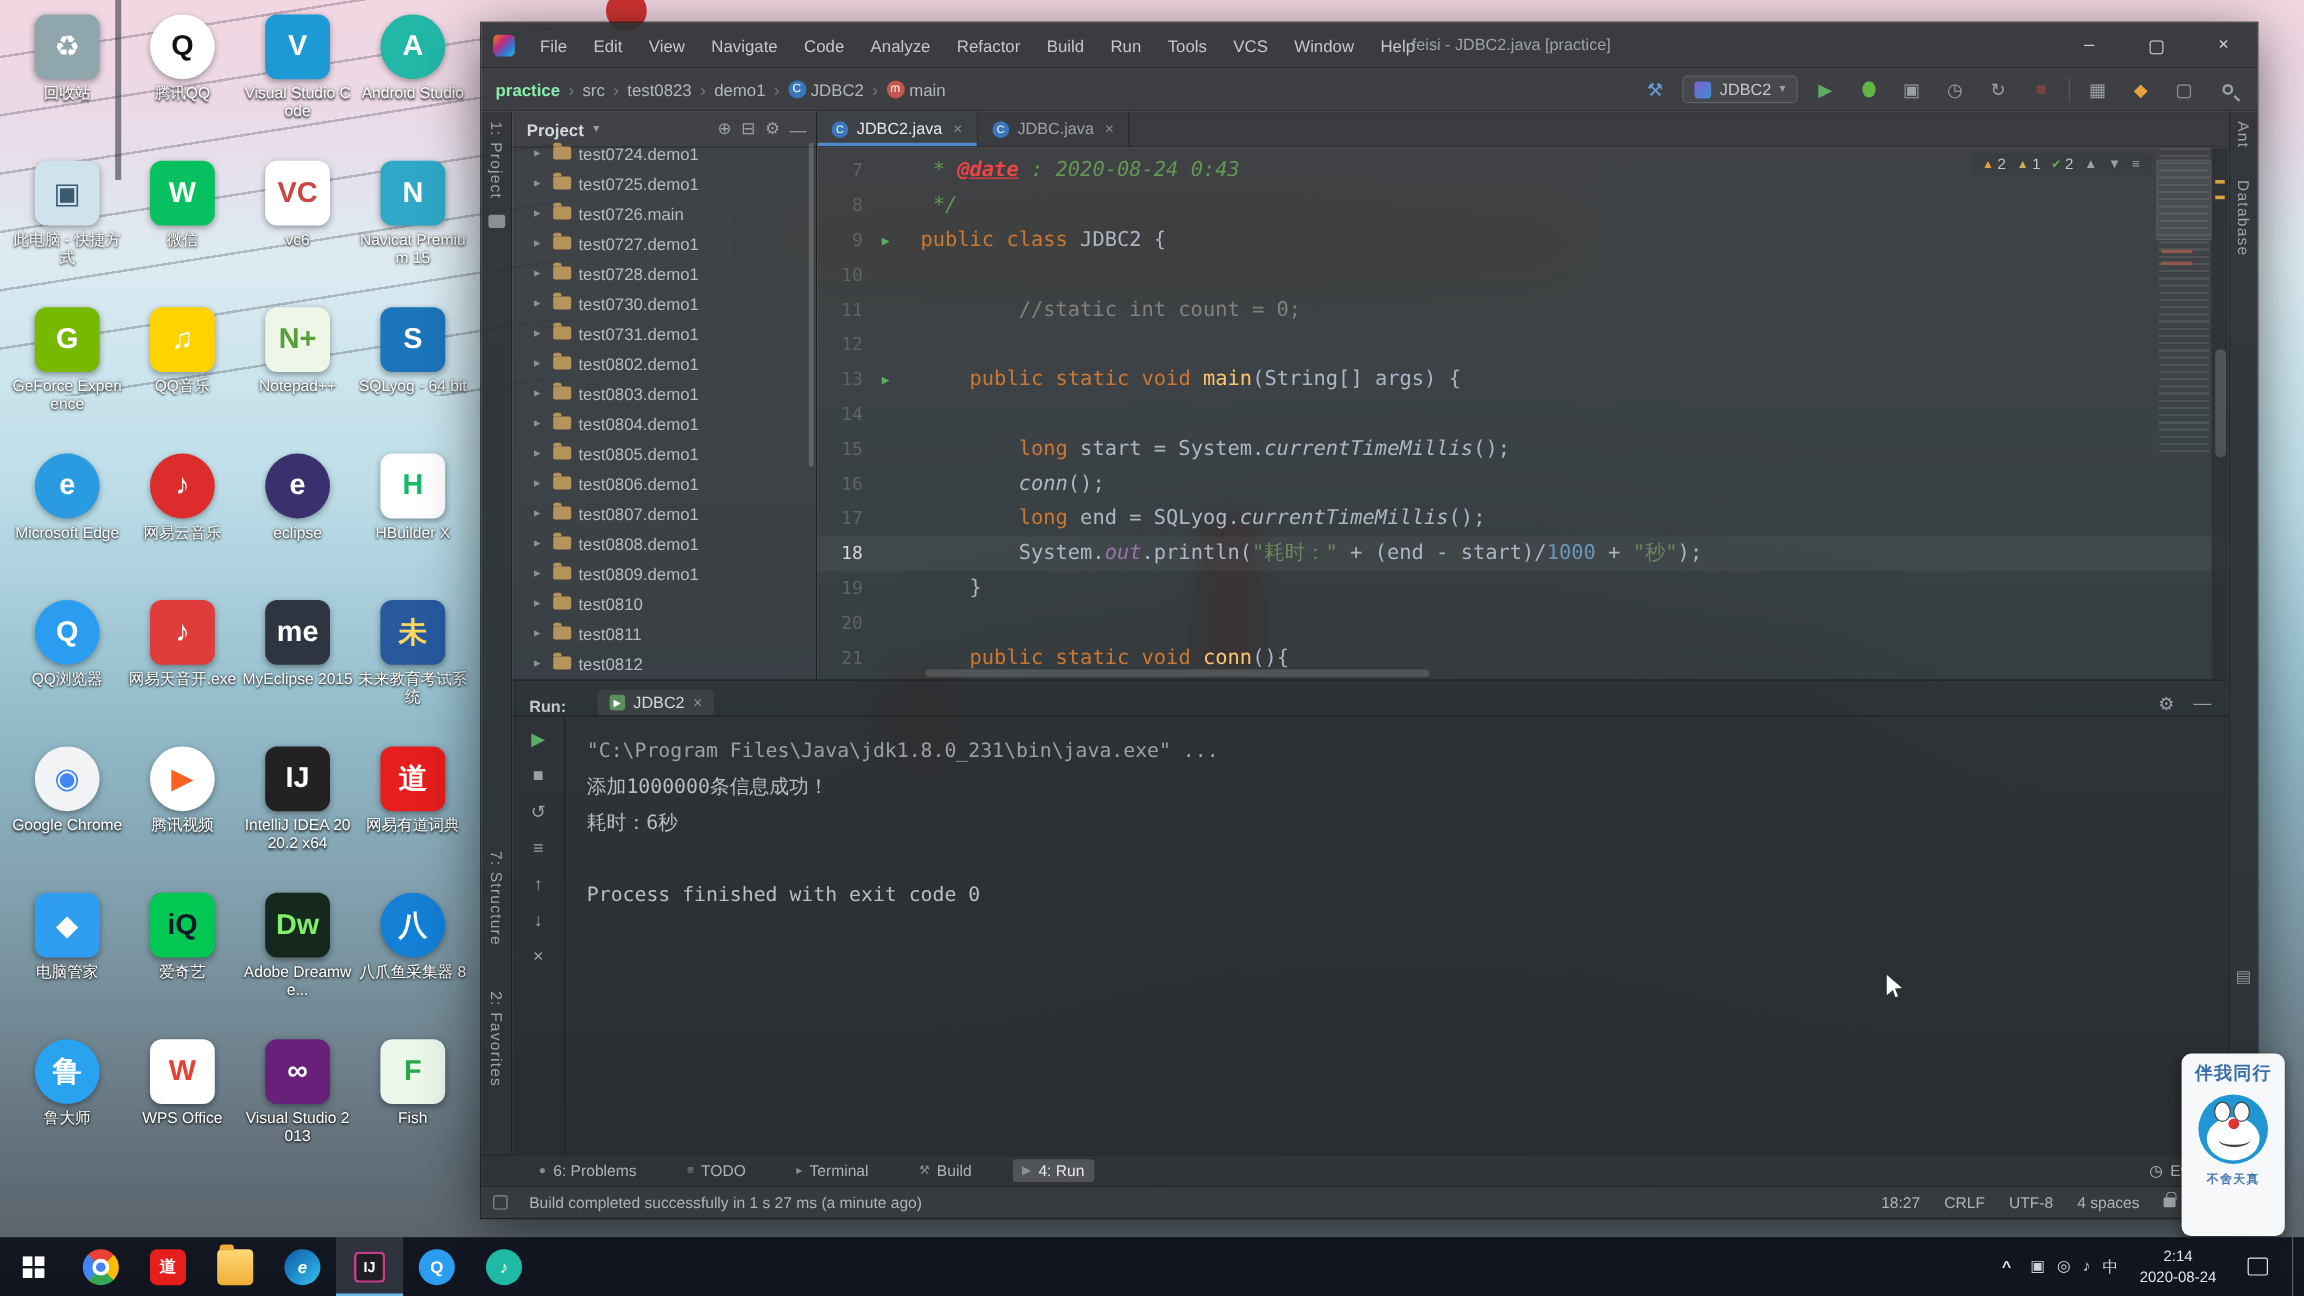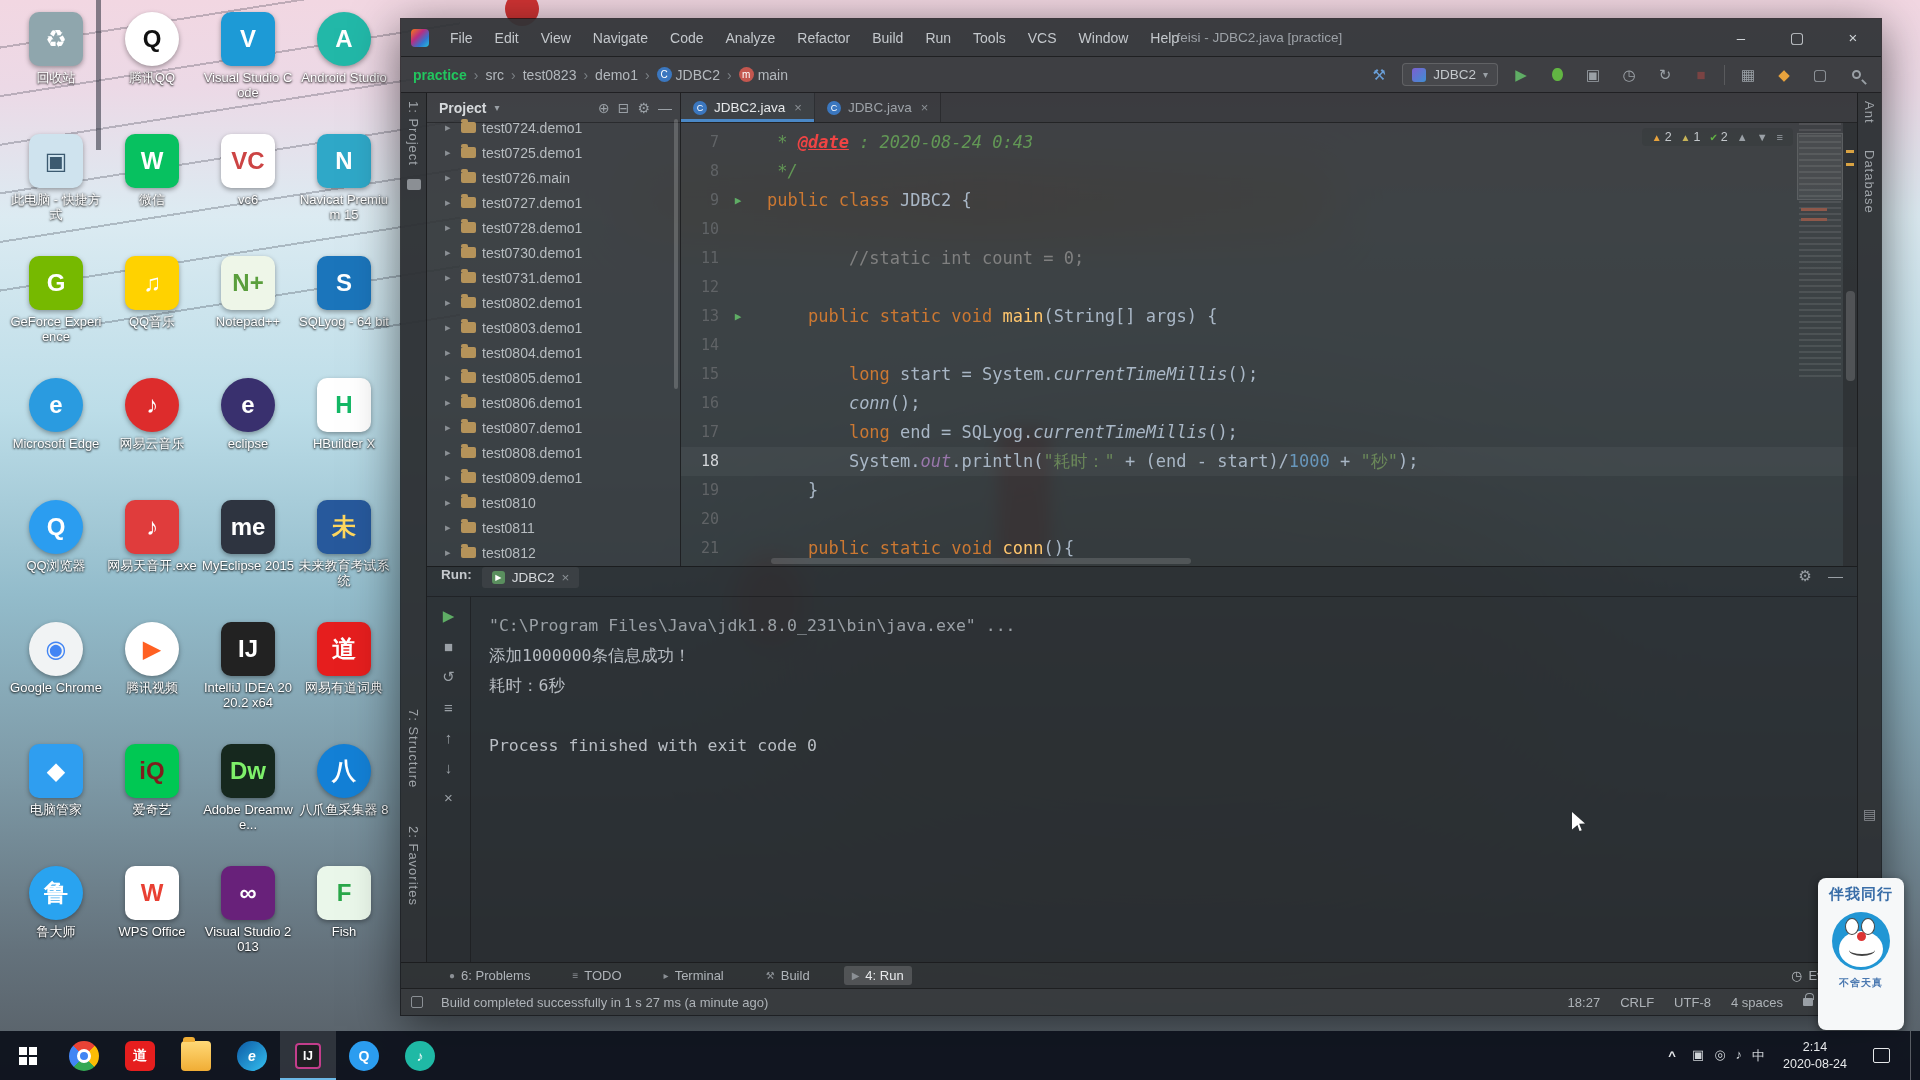--- a/index.html
+++ b/index.html
@@ -38,21 +38,21 @@
     background:linear-gradient(135deg,#f97a12 0%,#b92d82 38%,#3177d2 70%,#25c0d8 100%); }
   .menus { display:flex; gap:4px; }
   .menus span { padding:4px 9px; color:#c4c8cc; font-size:14px; cursor:pointer; border-radius:3px; }
   .wtitle { position:absolute; left:58%; transform:translateX(-50%); font-size:13.5px; color:#9da2a7; white-space:nowrap; }
   .wctrl { margin-left:auto; display:flex; height:100%; }
   .wbtn { width:56px; height:100%; display:flex; align-items:center; justify-content:center; color:#cfd3d7; font-size:15px; cursor:pointer; }
 
   .toolbar { height:36px; background:rgba(47,50,53,.92); display:flex; align-items:center; padding:0 12px; border-bottom:1px solid rgba(20,20,22,.7); }
   .breadcrumbs { display:flex; align-items:center; gap:7px; font-size:14px; color:#b3b8bd; }
   .breadcrumbs .bc-sep { color:#7b8085; }
-  .breadcrumbs .bold { color:#22c55e; font-weight:bold; }
+  .breadcrumbs .bold { color:#86efac; font-weight:bold; }
   .bc-ic { width:15px; height:15px; border-radius:50%; display:inline-flex; align-items:center; justify-content:center; font-size:10px; color:#fff; margin-right:4px; }
   .bc-ic.cls { background:#3b77bf; }
   .bc-ic.mth { background:#c4574f; }
   .tb-right { margin-left:auto; display:flex; align-items:center; gap:10px; }
   .ticon { width:26px; height:26px; display:flex; align-items:center; justify-content:center; font-size:15px; color:#9aa0a6; cursor:pointer; border-radius:4px; }
   .ticon.hammer { color:#6a9fd8; }
   .ticon.run { color:#5fad65; }
   .ticon.stop { color:#7a4343; }
   .ticon.updates { color:#e8a33d; }
   .tsep { width:1px; height:20px; background:rgba(255,255,255,.14); }
@@ -123,21 +123,21 @@
   .minimap .mm-view { position:absolute; left:-2px; right:-2px; top:4%; height:26%; background:rgba(255,255,255,.1); border:1px solid rgba(255,255,255,.2); }
   .minimap .mm-red1, .minimap .mm-red2 { position:absolute; left:2px; width:26px; height:3px; background:#d06a4f; }
   .minimap .mm-red1 { top:33%; } .minimap .mm-red2 { top:37%; }
   .estripe { position:absolute; right:0; top:0; width:14px; height:100%; background:rgba(43,46,49,.7); }
   .estripe i { position:absolute; left:3px; width:8px; height:3px; background:#d9a343; }
   .estripe .m1 { top:6%; } .estripe .m2 { top:9%; }
   .vthumb { position:absolute; right:2px; top:38%; width:9px; height:90px; background:rgba(255,255,255,.16); border-radius:4px; }
   .hscroll { position:absolute; left:90px; bottom:2px; width:420px; height:6px; background:rgba(255,255,255,.14); border-radius:3px; }
 
   .run-panel { height:396px; display:flex; flex-direction:column; background:rgba(38,41,44,.93); border-top:1px solid rgba(20,20,22,.7); }
-  .run-header { height:30px; display:flex; align-items:flex-start; gap:10px; padding:0 14px; border-bottom:1px solid rgba(20,20,22,.5); }
+  .run-header { height:30px; display:flex; align-items:flex-end; gap:26px; padding:0 14px; border-bottom:1px solid rgba(20,20,22,.5); }
   .run-label { font-size:13.5px; color:#c4c8cc; font-weight:bold; }
   .run-tab { display:flex; align-items:center; gap:7px; background:rgba(63,67,71,.8); padding:3px 10px; border-radius:3px; font-size:13.5px; color:#d6d9dc; cursor:pointer; }
   .rt-ic { width:13px; height:13px; border-radius:3px; background:#5a8f5e; display:inline-flex; align-items:center; justify-content:center; font-size:8px; color:#fff; }
   .run-tab .x { color:#8b9095; }
   .rh-right { margin-left:auto; display:flex; gap:16px; color:#9aa0a6; font-size:15px; }
   .rh-right span { cursor:pointer; }
   .run-body { flex:1; display:flex; min-height:0; }
   .run-tools { width:44px; border-right:1px solid rgba(20,20,22,.5); display:flex; flex-direction:column; align-items:center; padding-top:10px; gap:13px; }
   .run-tools span { font-size:15px; color:#9aa0a6; cursor:pointer; }
   .run-tools span.green { color:#5fad65; }
@@ -306,21 +306,21 @@
     </div>
     <div class="dicon">
       <span class="ibox" style="background: rgb(230, 30, 30); color: rgb(255, 255, 255);">道</span>
       <span class="ilabel">网易有道词典</span>
     </div>
     <div class="dicon">
       <span class="ibox" style="background: rgb(47, 158, 240); color: rgb(255, 255, 255);">◆</span>
       <span class="ilabel">电脑管家</span>
     </div>
     <div class="dicon">
-      <span class="ibox" style="background: rgb(0, 200, 83); color: #7f1d1d;">iQ</span>
+      <span class="ibox" style="background: rgb(0, 200, 83); color: #0f172a;">iQ</span>
       <span class="ilabel">爱奇艺</span>
     </div>
     <div class="dicon">
       <span class="ibox" style="background: rgb(22, 40, 30); color: rgb(126, 240, 106);">Dw</span>
       <span class="ilabel">Adobe Dreamwe...</span>
     </div>
     <div class="dicon">
       <span class="ibox circle" style="background: rgb(19, 128, 214); color: rgb(255, 255, 255);">八</span>
       <span class="ilabel">八爪鱼采集器 8</span>
     </div>

